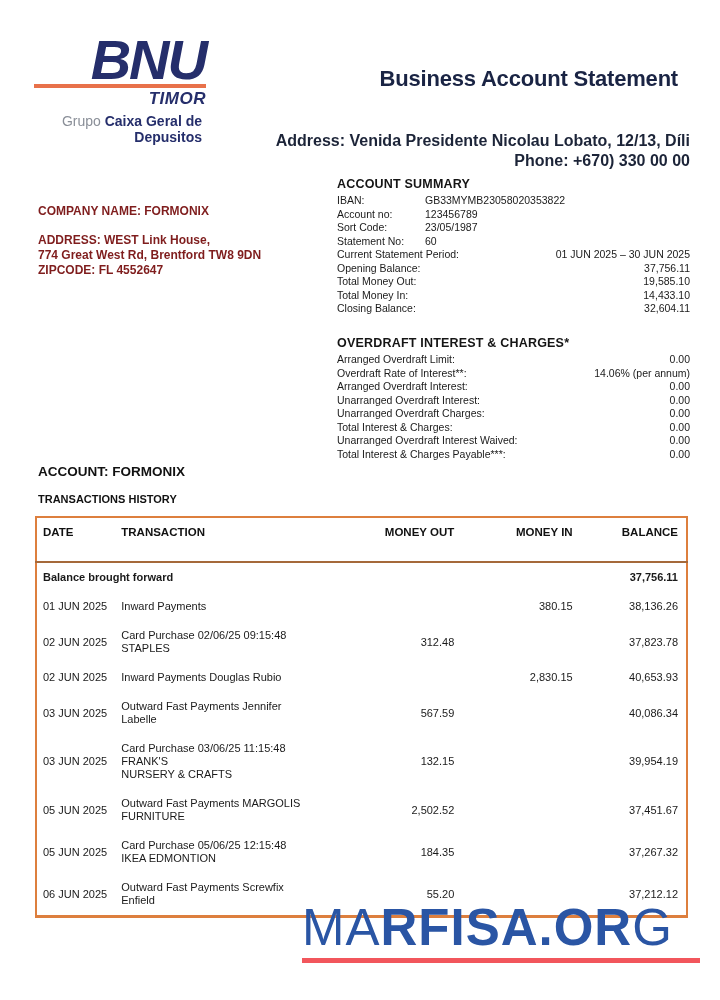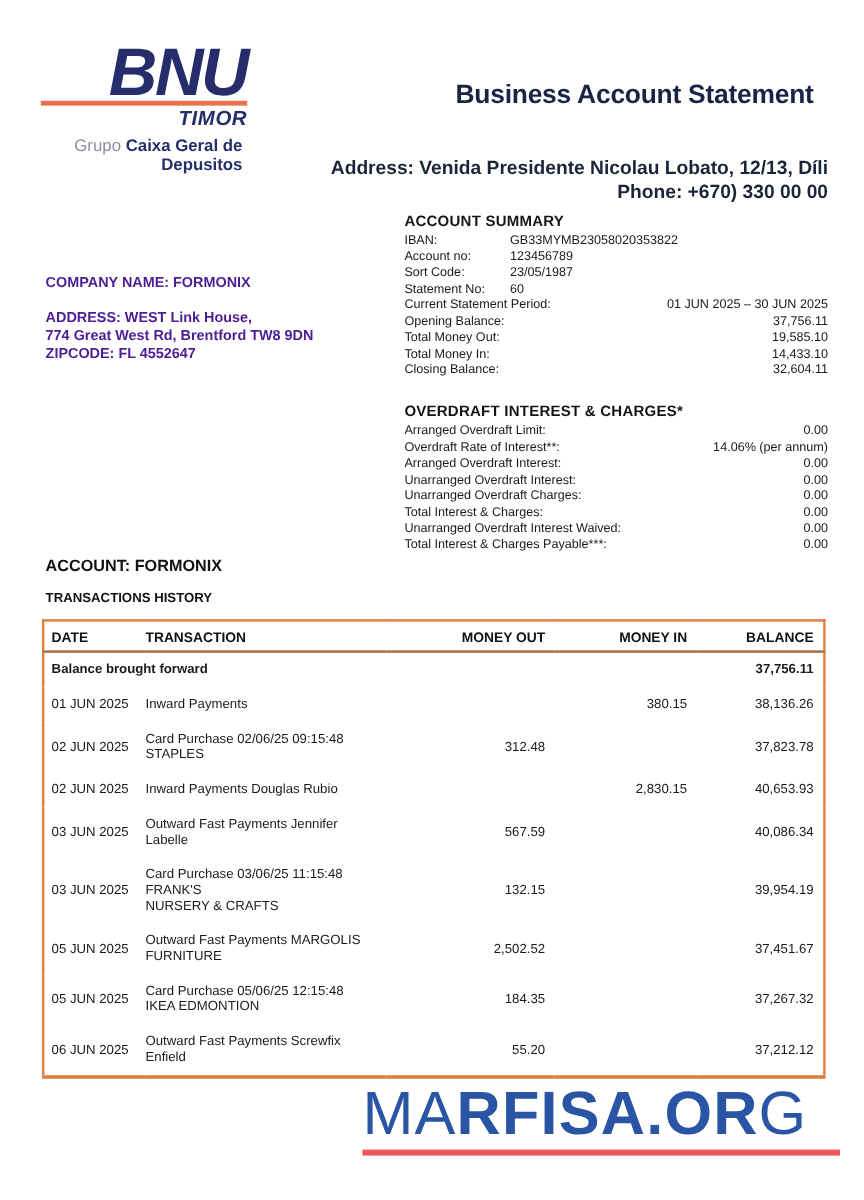--- a/index.html
+++ b/index.html
@@ -14,21 +14,21 @@
   .logo .region { position:relative; z-index:1; margin-top:3px; font-size:17px; font-weight:bold; font-style:italic; color:#252e6b; letter-spacing:0.5px; }
   .logo .group { margin-top:4px; padding-right:4px; font-size:14px; }
   .logo .group .g1 { color:#8a8f98; }
   .logo .group .g2 { color:#252e6b; font-weight:bold; }
 
   
   .doc-title { position:absolute; right:42px; top:66px; font-size:22px; font-weight:bold; color:#1a2444; letter-spacing:-0.2px; }
   .contact { position:absolute; right:30px; top:131px; text-align:right; font-size:16px; font-weight:bold; color:#1c2438; line-height:20px; }
 
   
-  .company { position:absolute; left:38px; top:228px; font-size:12px; font-weight:bold; color:#4c1d95; line-height:15px; }
+  .company { position:absolute; left:38px; top:204px; font-size:12px; font-weight:bold; color:#7f1d1d; line-height:15px; }
   .company .name { margin-bottom:14px; }
 
   
   .block { position:absolute; left:337px; width:353px; }
   .summary { top:177px; }
   .overdraft { top:336px; }
   .block h2 { font-size:12.5px; font-weight:bold; color:#151515; margin-bottom:3px; letter-spacing:0.2px; }
   .row { display:flex; font-size:10.5px; line-height:13.5px; color:#1a1a1a; }
   .row .lbl { white-space:nowrap; }
   .row.l .lbl { width:88px; flex:0 0 88px; }
@@ -37,21 +37,21 @@
   
   .acct-title { position:absolute; left:38px; top:464px; font-size:13.5px; font-weight:bold; color:#111; }
   .tx-title   { position:absolute; left:38px; top:493px; font-size:11px; font-weight:bold; color:#111; }
   table.tx { position:absolute; left:35px; top:516px; width:653px; border-collapse:collapse; table-layout:fixed; }
   table.tx { border:2px solid #dd7f3e; border-bottom-width:3px; }
   table.tx col.c-date { width:85px; }
   table.tx col.c-desc { width:200px; }
   table.tx col.c-out  { width:140px; }
   table.tx col.c-in   { width:118px; }
   table.tx col.c-bal  { width:106px; }
-  table.tx th { font-size:11.5px; font-weight:bold; color:#111; text-align:left; padding:8px 8px 4px 0; border-bottom:2px solid #a5693a; }
+  table.tx th { font-size:11.5px; font-weight:bold; color:#111; text-align:left; padding:8px 8px 23px 0; border-bottom:2px solid #a5693a; }
   table.tx th:first-child { padding-left:6px; }
   table.tx th.num { text-align:right; }
   table.tx td { font-size:11px; color:#1a1a1a; vertical-align:middle; padding:8px 8px 8px 0; line-height:13px; }
   table.tx td:first-child { padding-left:6px; }
   table.tx td.num { text-align:right; white-space:nowrap; }
   table.tx tr.opening td { font-weight:bold; }
 
   
   .footer { position:absolute; left:302px; top:901px; }
   .footer .site { font-size:51px; line-height:54px; color:#2a55a4; letter-spacing:1px; white-space:nowrap; }

